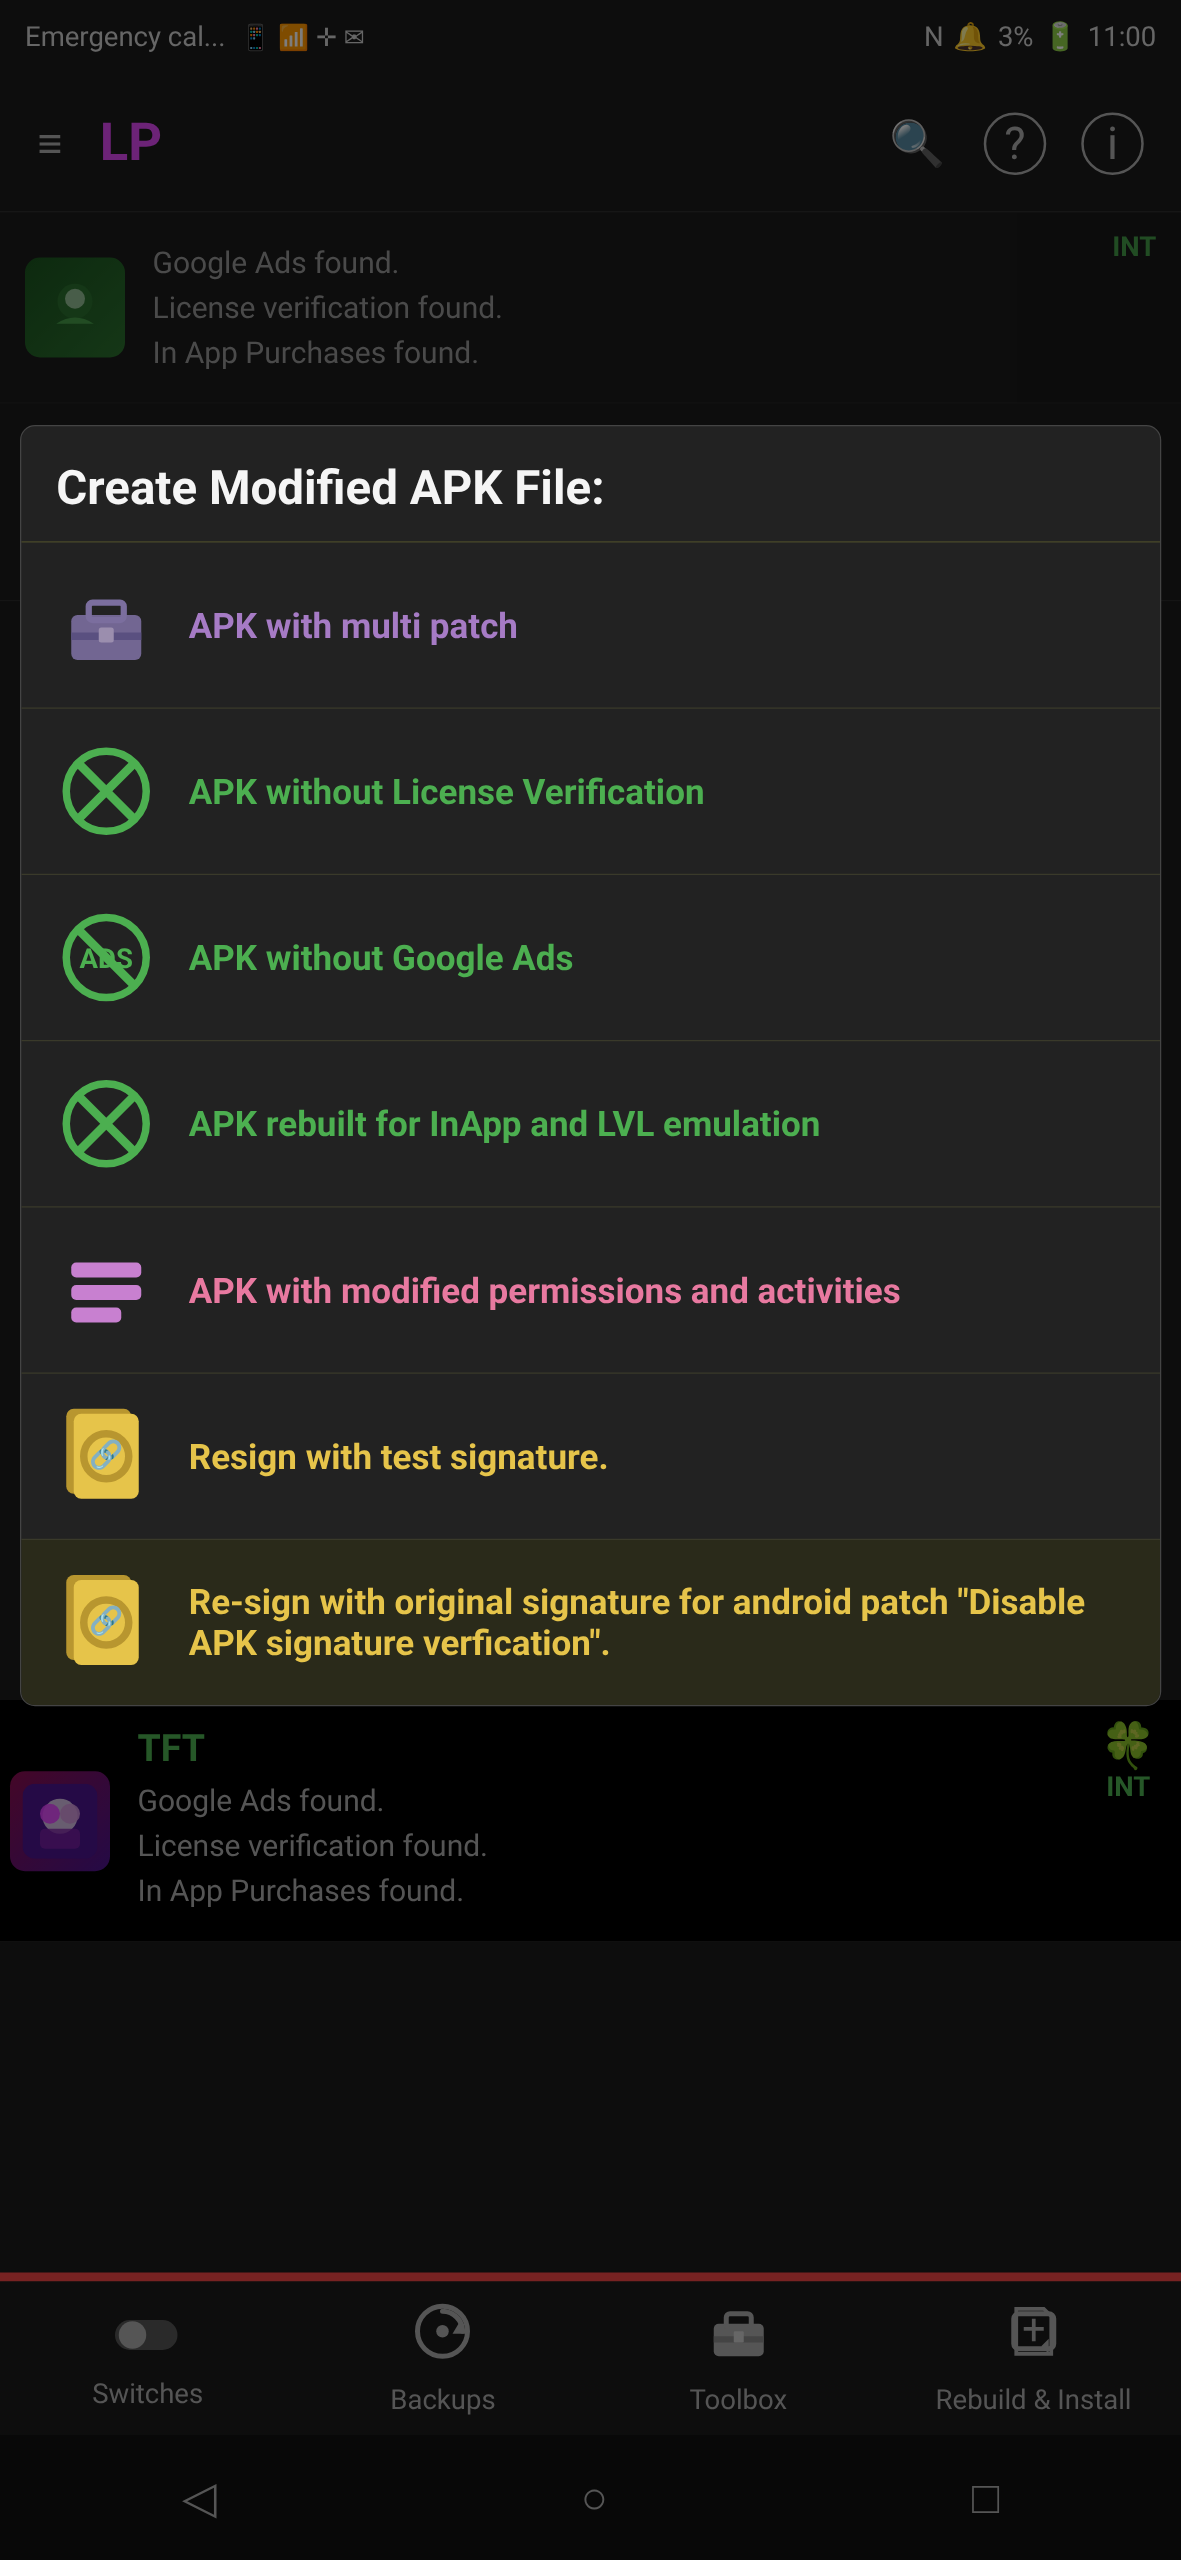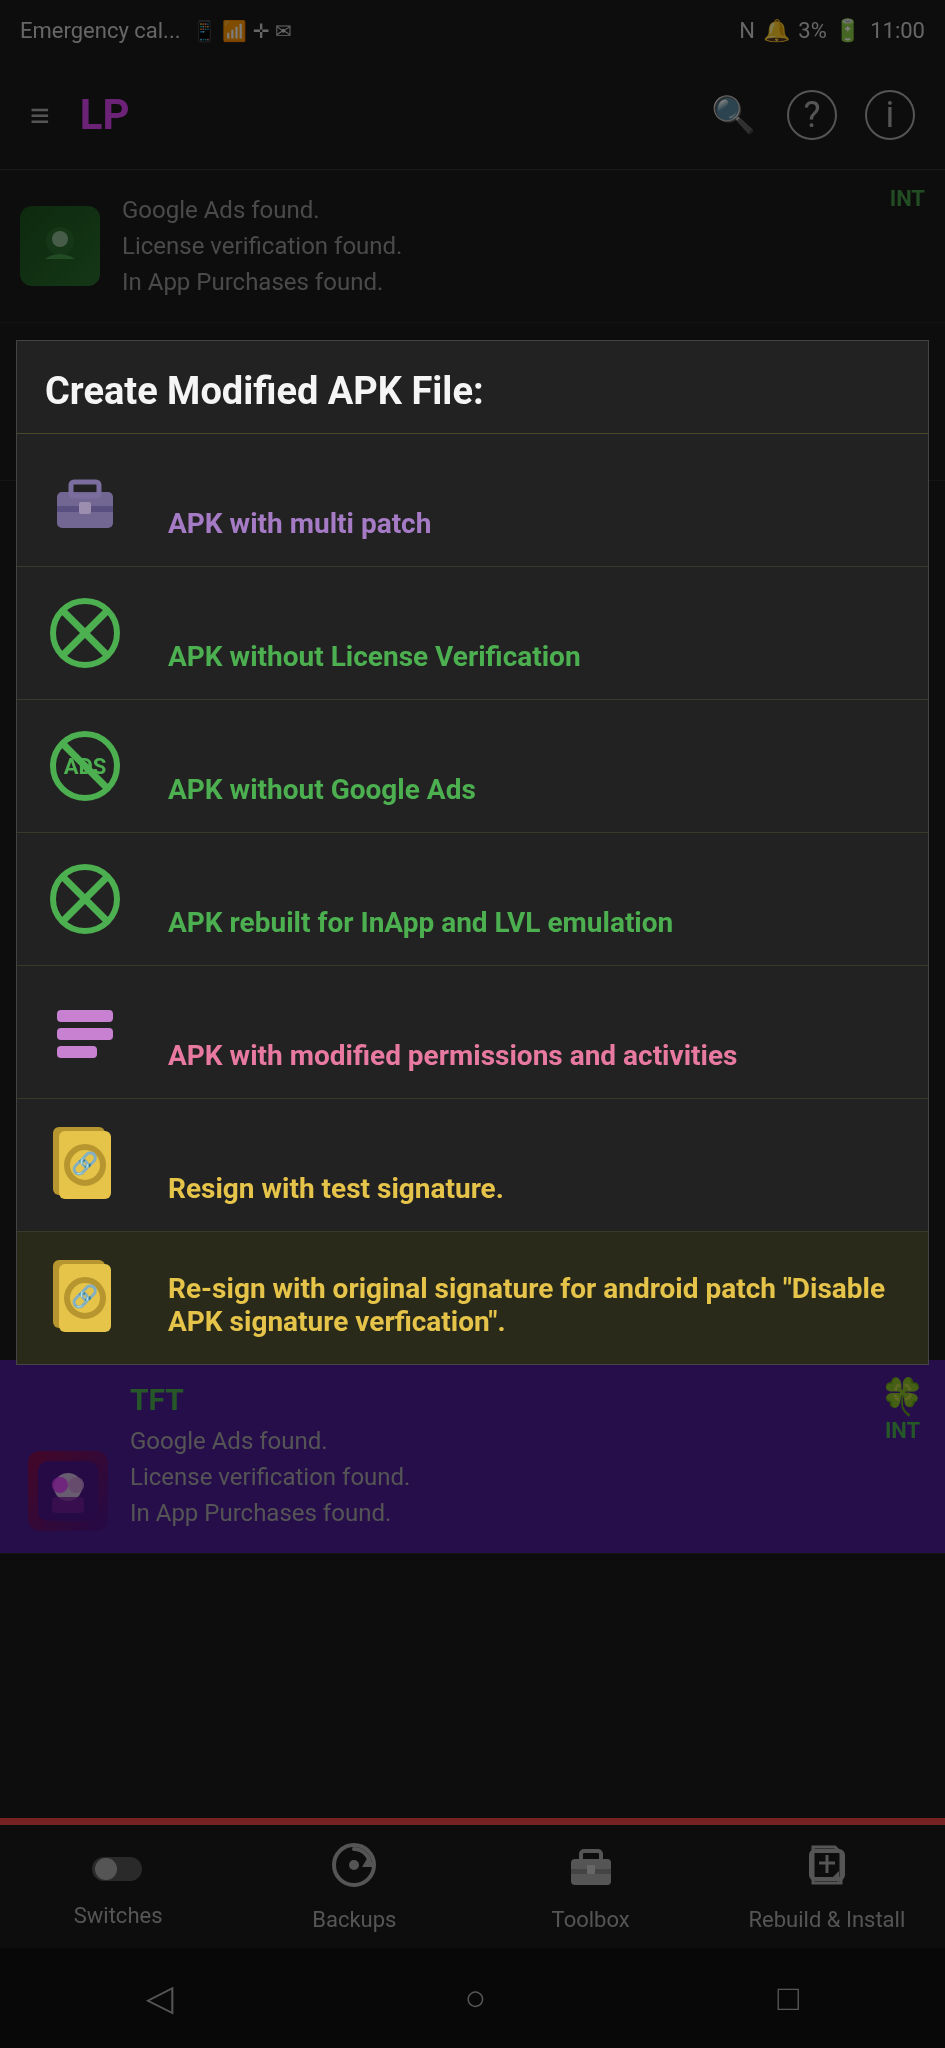--- a/index.html
+++ b/index.html
@@ -151,38 +151,37 @@
     }
 
     
     .modal-dialog {
       position: absolute;
       top: 340px;
       left: 16px;
       right: 16px;
       background: #222;
       border: 1px solid #444;
-      border-radius: 0;
+      border-radius: 12px;
       z-index: 20;
       overflow: hidden;
     }
     .modal-title {
       color: #f5f5f5;
       font-size: 38px;
       font-weight: bold;
       padding: 28px 28px 20px 28px;
       border-bottom: 1px solid #4a4a2a;
     }
     .modal-item {
       display: flex;
-      align-items: flex-end;
+      align-items: center;
       padding: 26px 28px;
       border-bottom: 1px solid #3a3a2a;
       cursor: pointer;
-      gap: 17px;
     }
     .modal-item:last-child {
       border-bottom: none;
     }
     .modal-item-icon {
       width: 80px;
       height: 80px;
       margin-right: 26px;
       flex-shrink: 0;
       display: flex;
@@ -450,21 +449,21 @@
 </div>
 
 <div style="position:absolute; top:1240px; left:0; width:100%; background:#1a1a1a; border-bottom:1px solid #2a2a2a; padding:22px 20px; display:flex; align-items:center;">
   <div style="width:80px;height:80px;border-radius:12px;margin-right:22px;background:#333;flex-shrink:0;"></div>
   <div>
     <div style="color:#aaa;font-size:24px;line-height:1.5;">License verification found.</div>
     <div style="color:#aaa;font-size:24px;line-height:1.5;">In App Purchases found.</div>
   </div>
 </div>
 
-<div style="position:absolute; top:1360px; left:0; width:100%; background:#4c1d95; border-bottom:1px solid #2a2a2a; padding:22px 28px; display:flex; align-items:flex-end;">
+<div style="position:absolute; top:1360px; left:0; width:100%; background:#000000; border-bottom:1px solid #2a2a2a; padding:22px 8px; display:flex; align-items:center;">
   <div class="app-icon tft-icon">
     <svg width="60" height="60" viewBox="0 0 60 60">
       <rect width="60" height="60" fill="#4a148c" rx="10"></rect>
       <circle cx="30" cy="26" r="14" fill="#f3e5f5" opacity="0.8"></circle>
       <circle cx="22" cy="24" r="8" fill="#e040fb" opacity="0.9"></circle>
       <circle cx="38" cy="24" r="8" fill="#ce93d8" opacity="0.9"></circle>
       <rect x="14" y="36" width="32" height="16" rx="4" fill="#7b1fa2" opacity="0.8"></rect>
     </svg>
   </div>
   <div class="app-info">

